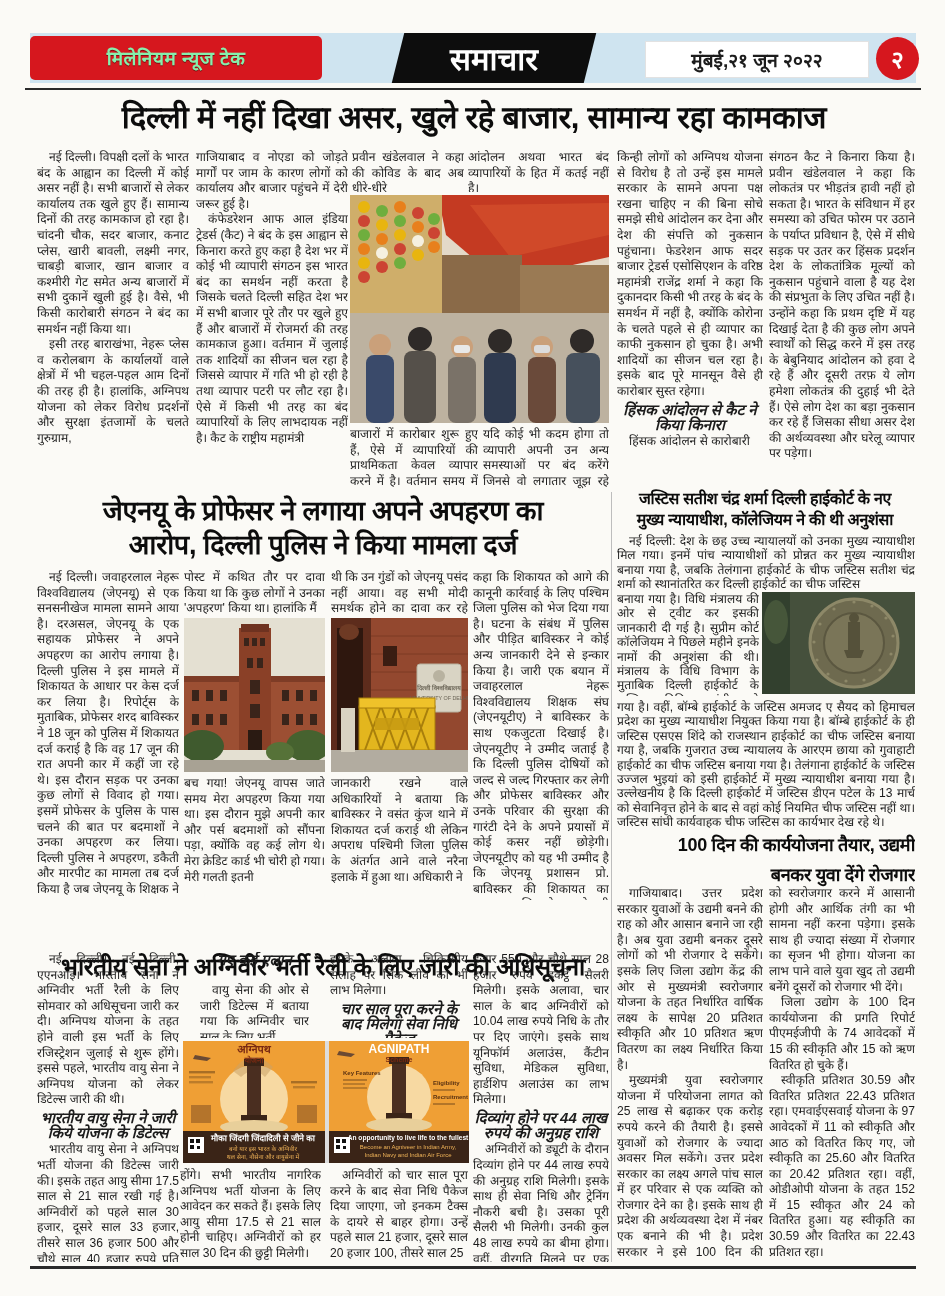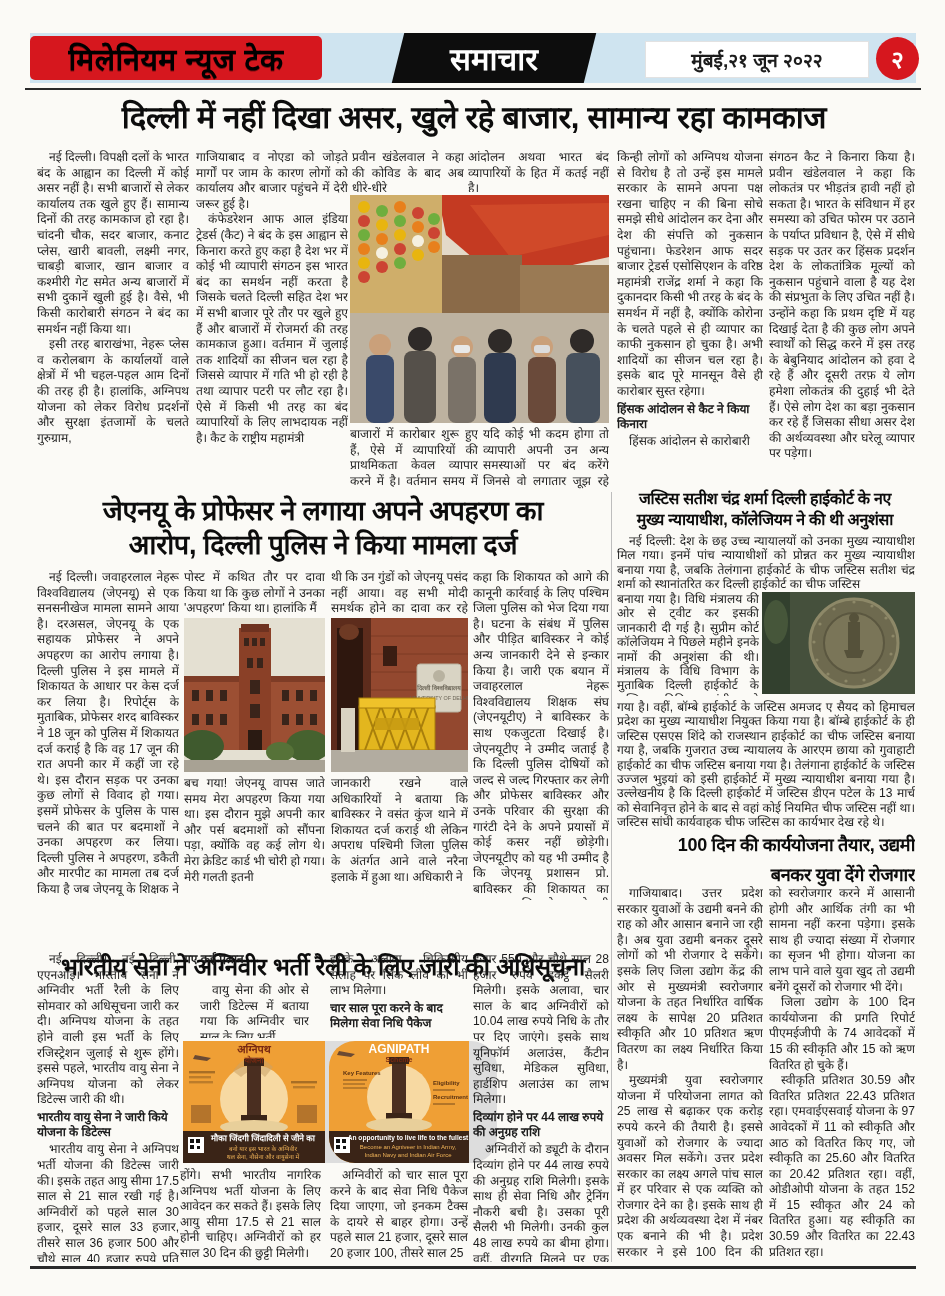--- a/index.html
+++ b/index.html
@@ -1,33 +1,33 @@
 <!DOCTYPE html>
 <html><head>
 <meta charset="utf-8">
 <style>
   html,body{margin:0;padding:0;background:#9a9a9a;}
   #page{position:relative;width:945px;height:1296px;background:#fbfaf6;overflow:hidden;
         font-family:"Liberation Sans","DejaVu Sans",sans-serif;color:#1c1c1c;}
   .abs{position:absolute;}
   .body{font-size:12.1px;line-height:15.6px;text-align:justify;white-space:pre-line;overflow:hidden;}
-  .subhead{font-weight:bold;margin:2px 0;font-size:12px;line-height:15.2px;text-align:left;white-space:pre-line;}
+  .subhead{font-weight:bold;margin:2px 0;font-size:15px;line-height:15.2px;text-align:center;white-space:pre-line;font-style:italic;}
   .hl{font-weight:bold;color:#0c0c0c;text-align:center;white-space:nowrap;overflow:hidden;letter-spacing:-0.3px;}
   .hl-xl{font-size:31px;line-height:40px;}
   .hl-lg{font-size:27px;line-height:34px;}
   .hl-md{font-size:24px;line-height:34px;}
   .hl-sm{font-size:16px;line-height:21px;}
   .hl-rj{font-size:18px;line-height:23px;text-align:right;}
   .rule{background:#2a2a2a;}
   .vrule{background:#bdbdbd;}
   .photo{overflow:hidden;background:#ddd;}
   svg{display:block;}
   #masthead-band{background:#cfe4f0;}
   #brand-box{background:#d6171e;border-radius:5px;display:flex;align-items:center;justify-content:center;}
-  #brand-box span{color:#000000;font-weight:bold;font-size:30px;letter-spacing:0.5px;text-shadow:0 1px 0 #7c0d10;white-space:nowrap;}
+  #brand-box span{color:#86efac;font-weight:bold;font-size:19px;letter-spacing:0.5px;text-shadow:0 1px 0 #7c0d10;white-space:nowrap;}
   #section-box{background:#0d0d0d;transform:skewX(-14deg);display:flex;align-items:center;justify-content:center;}
   #section-box span{transform:skewX(14deg);color:#fff;font-weight:bold;font-size:31px;white-space:nowrap;}
   #date-box{background:#fff;display:flex;align-items:center;justify-content:center;border:1px solid #e2e2e2;}
   #date-box span{font-weight:bold;font-size:19px;white-space:nowrap;}
   #page-circle{background:#d6171e;border-radius:50%;display:flex;align-items:center;justify-content:center;}
   #page-circle span{color:#fff;font-weight:bold;font-size:24px;}
 </style>
 </head>
 <body>
 
@@ -296,21 +296,21 @@
     </svg>
   </div>
 
   <div class="abs body" style="left:172px;top:1168px;width:141px;height:94px;margin-left:8px;">होंगे। सभी भारतीय नागरिक अग्निपथ भर्ती योजना के लिए आवेदन कर सकते हैं। इसके लिए आयु सीमा 17.5 से 21 साल होनी चाहिए। अग्निवीरों को हर साल 30 दिन की छुट्टी मिलेगी।</div>
 
   <div class="abs" style="left:330px;top:952px;width:138px;height:86px;overflow:hidden;">
     <p class="body" style="margin:0;">इसके अलावा, चिकित्सीय सलाह पर सिक लीव का भी लाभ मिलेगा।</p>
     <p class="subhead">चार साल पूरा करने के बाद मिलेगा सेवा निधि पैकेज</p>
   </div>
 
-  <div class="abs photo" style="left:329px;top:1041px;width:168px;height:122px;border-radius:26px;">
+  <div class="abs photo" style="left:329px;top:1041px;width:140px;height:122px;">
     <svg width="140" height="122" viewBox="0 0 140 122">
       <rect width="140" height="122" fill="#ef9f35"></rect>
       <circle cx="70" cy="56" r="32" fill="#f7dfae" opacity="0.9"></circle>
       <path d="M10 10 l16 3 -4 3 -14 -2 z" fill="#6b4a33"></path>
       <rect x="63" y="20" width="14" height="52" fill="#4a2e20"></rect>
       <rect x="60" y="16" width="20" height="7" fill="#3a2417"></rect>
       <rect x="57" y="72" width="26" height="7" fill="#3a2417"></rect>
       <ellipse cx="70" cy="84" rx="33" ry="7" fill="#e8cf9a"></ellipse>
       <text x="14" y="34" font-size="6" font-weight="bold" fill="#5a3212">Key Features</text>
       <rect x="14" y="38" width="24" height="2" fill="#8a5a20" opacity="0.6"></rect>

